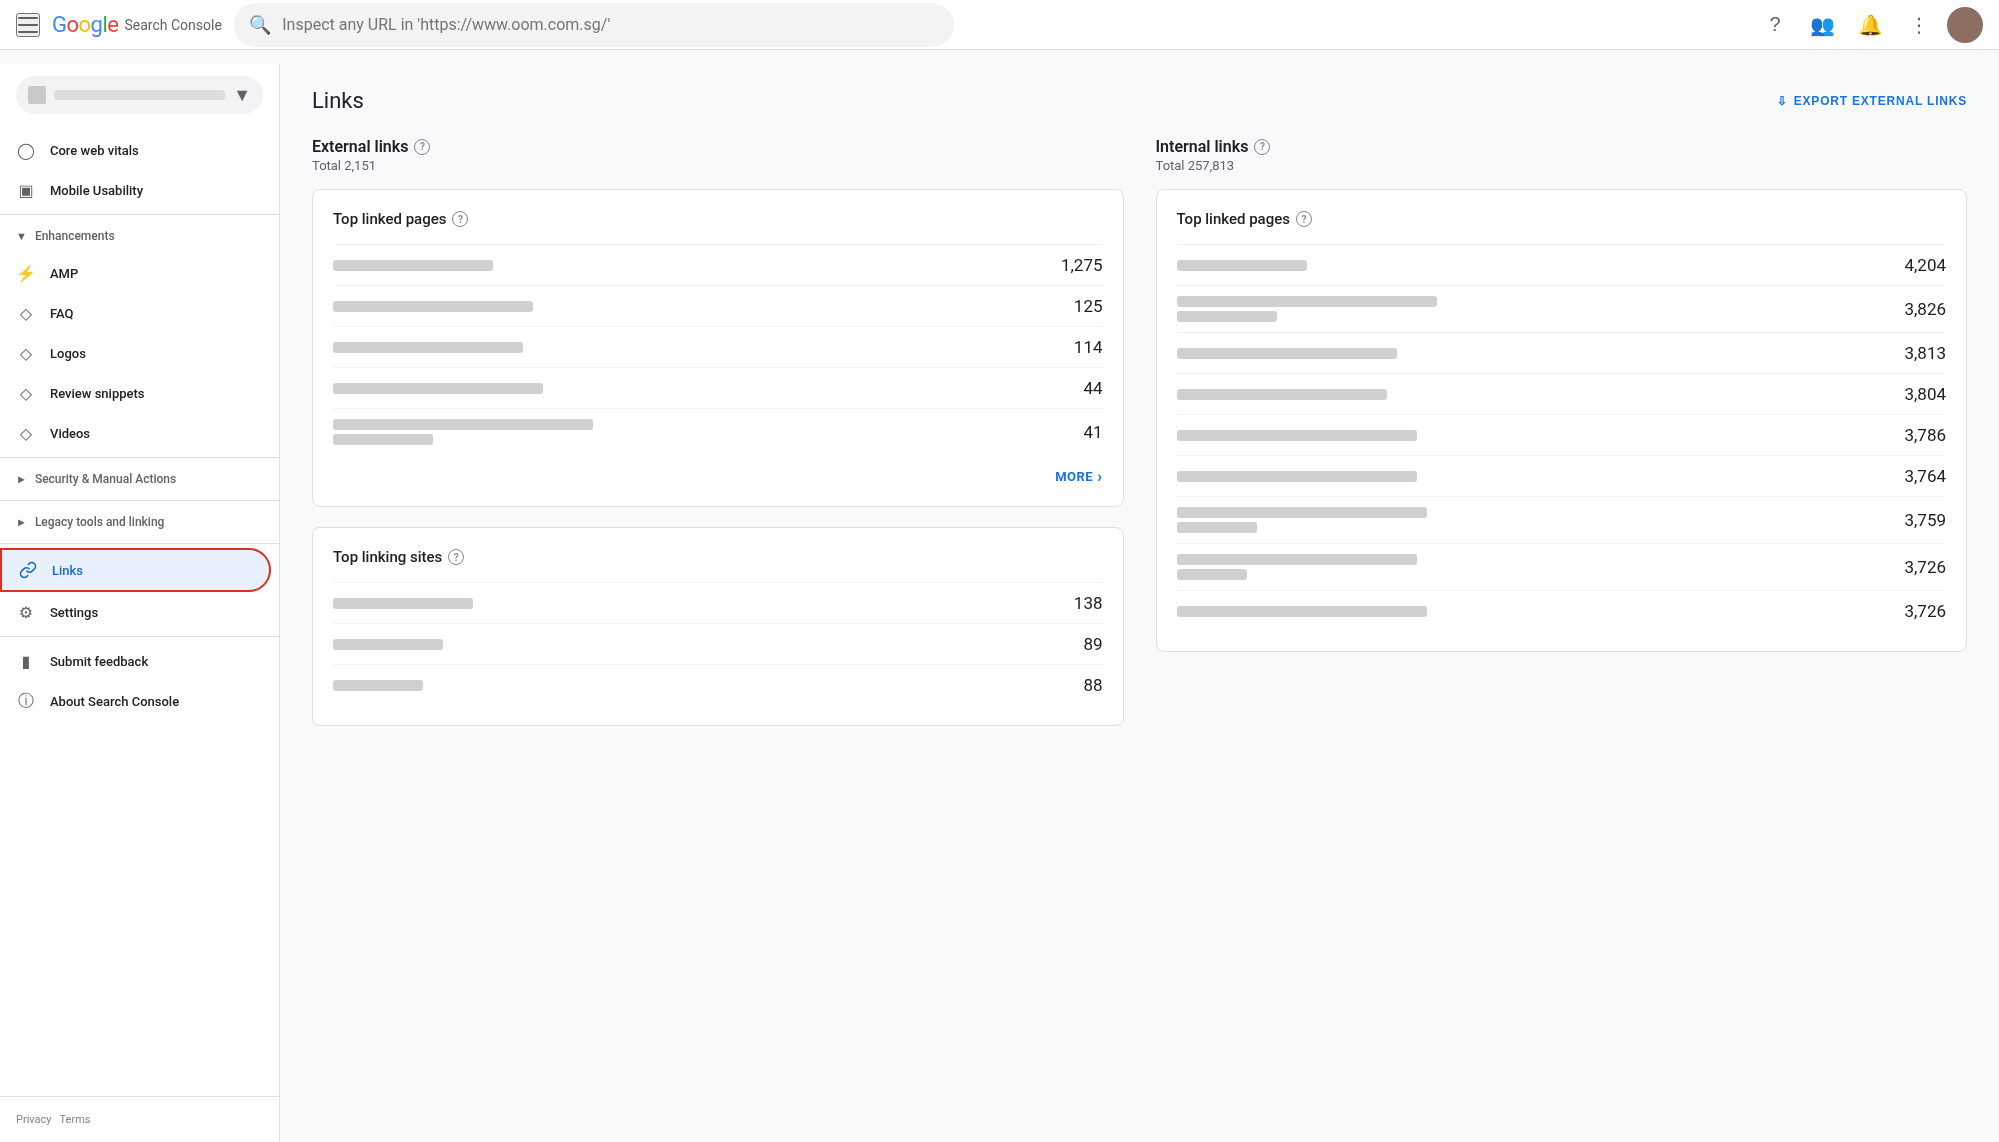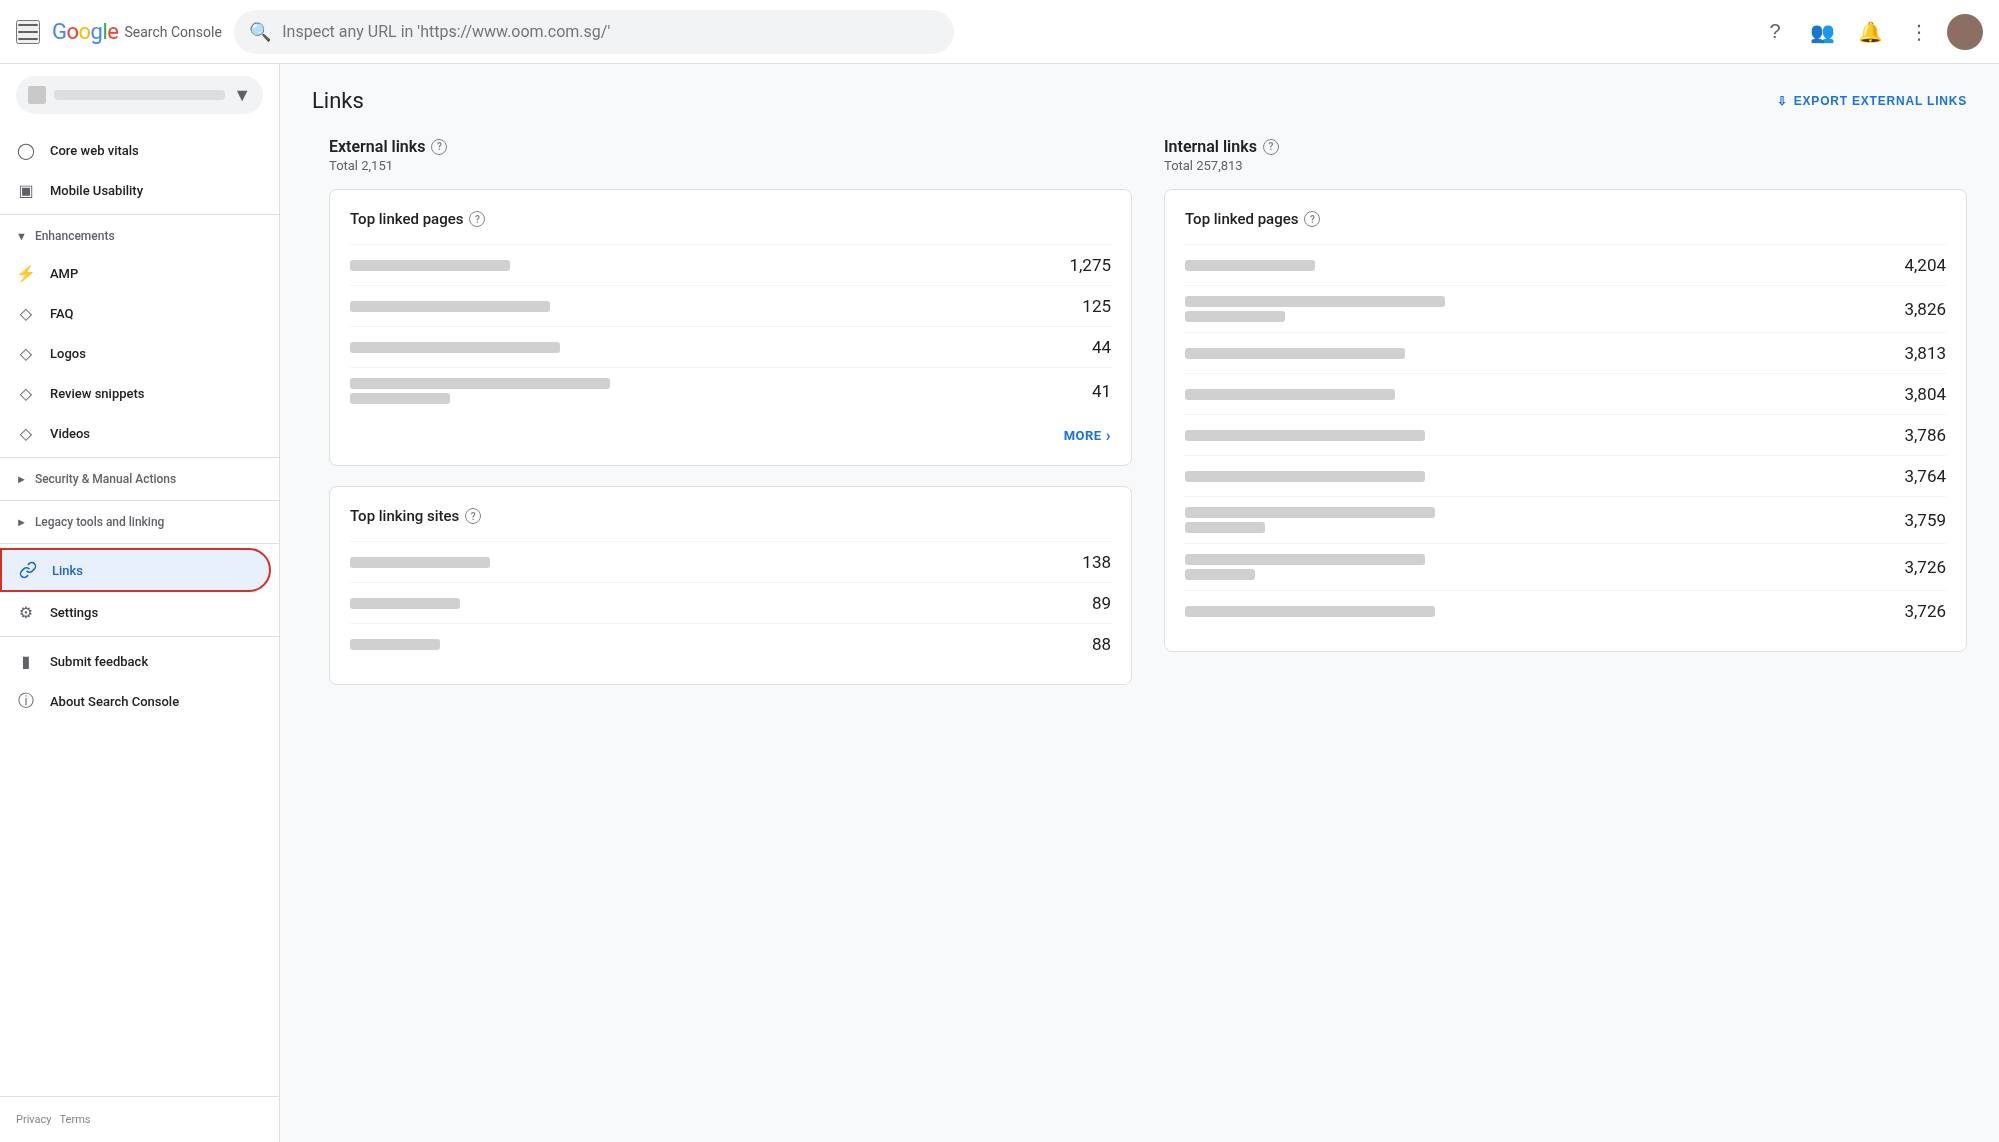--- a/index.html
+++ b/index.html
@@ -3,21 +3,21 @@
   <meta charset="utf-8">
   <style>
     * { box-sizing: border-box; margin: 0; padding: 0; }
     body { font-family: 'Google Sans', Roboto, Arial, sans-serif; background: #f8f9fa; color: #202124; font-size: 14px; }
 
     
     .header {
       display: flex;
       align-items: center;
       background: #fff;
-      height: 64px;
+      height: 50px;
       padding: 0 16px;
       border-bottom: 1px solid #e0e0e0;
       position: fixed;
       top: 0; left: 0; right: 0;
       z-index: 100;
       gap: 12px;
     }
     .header-menu-icon {
       width: 24px; height: 24px;
       display: flex; flex-direction: column; justify-content: center; gap: 5px;
@@ -172,21 +172,20 @@
       color: #1a73e8; font-size: 12px; font-weight: 600;
       text-transform: uppercase; letter-spacing: 0.8px;
       cursor: pointer; background: none; border: none;
     }
 
     
     .cards-grid {
       display: grid;
       grid-template-columns: 1fr 1fr;
       gap: 0 32px;
-      margin-left: 17px;
     }
 
     .section-header {
       margin-bottom: 16px;
     }
     .section-title {
       font-size: 16px; font-weight: 600; color: #202124;
       display: flex; align-items: center; gap: 6px;
     }
     .section-subtitle {
@@ -414,20 +413,24 @@
 
           <div class="data-row">
             <span class="blurred-text" style="width:160px;"></span>
             <span class="data-row-value">1,275</span>
           </div>
           <div class="data-row">
             <span class="blurred-text" style="width:200px;"></span>
             <span class="data-row-value">125</span>
           </div>
           <div class="data-row">
+            <span class="blurred-text" style="width:190px;"></span>
+            <span class="data-row-value">114</span>
+          </div>
+          <div class="data-row">
             <span class="blurred-text" style="width:210px;"></span>
             <span class="data-row-value">44</span>
           </div>
           <div class="data-row">
             <div style="flex:1;">
               <span class="blurred-text" style="width:260px; display:block; margin-bottom:4px;"></span>
               <span class="blurred-text" style="width:100px; display:block;"></span>
             </div>
             <span class="data-row-value">41</span>
           </div>

